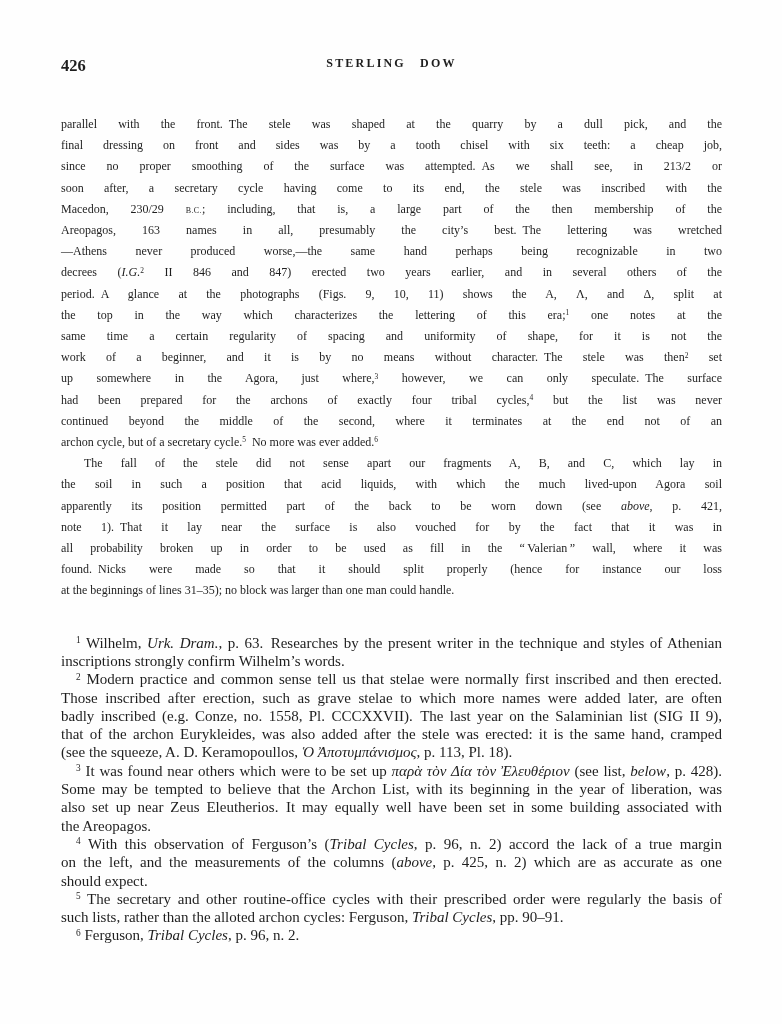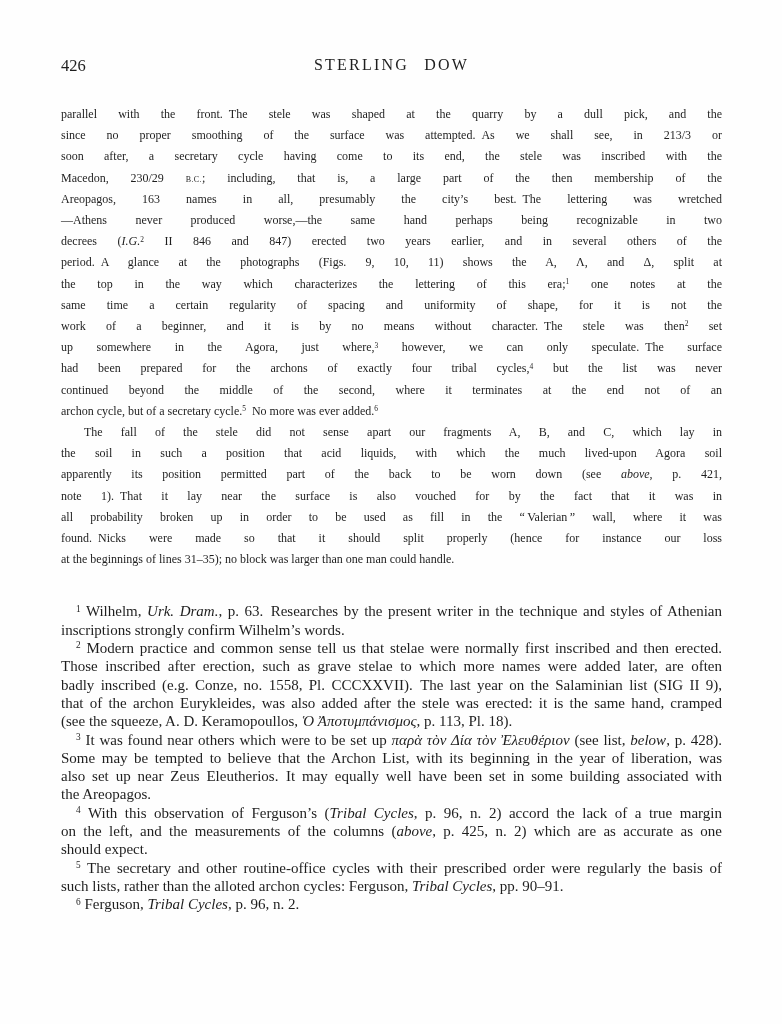--- a/index.html
+++ b/index.html
@@ -14,31 +14,32 @@
     box-sizing: border-box;
     background: #fefefe;
     color: #1e1e1e;
     font-family: "Liberation Serif", "DejaVu Serif", serif;
     padding: 56px 60px 0 61px;
     overflow: hidden;
   }
   .page-header {
     position: relative;
     height: 20px;
-    margin-bottom: 28px;
+    margin-bottom: 38px;
+    font-weight: bold;
   }
   .page-number {
     position: absolute;
     left: 0;
     top: 0;
     font-size: 16.5px;
   }
   .running-title {
     text-align: center;
-    font-size: 16px;
+    font-size: 12px;
     letter-spacing: 2.2px;
     word-spacing: 9px;
   }
   .main-text {
     font-size: 12px;
     line-height: 21.2px;
   }
   .tline {
     text-align: justify;
     text-align-last: justify;
@@ -77,21 +78,22 @@
 <div class="page">
 
   <div class="page-header">
     <span class="page-number">426</span>
     <div class="running-title">STERLING DOW</div>
   </div>
 
   <div class="main-text">
     <div class="paragraph">
         <div class="tline">parallel with the front. The stele was shaped at the quarry by a dull pick, and the</div>
-        <div class="tline">since no proper smoothing of the surface was attempted. As we shall see, in 213/3 or</div>
+        <div class="tline">final dressing on front and sides was by a tooth chisel with six teeth: a cheap job,</div>
+        <div class="tline">since no proper smoothing of the surface was attempted. As we shall see, in 213/2 or</div>
         <div class="tline">soon after, a secretary cycle having come to its end, the stele was inscribed with the</div>
         <div class="tline">Macedon, 230/29 <span class="sc">B.C.</span>; including, that is, a large part of the then membership of the</div>
         <div class="tline">Areopagos, 163 names in all, presumably the city’s best. The lettering was wretched</div>
         <div class="tline">—Athens never produced worse,—the same hand perhaps being recognizable in two</div>
         <div class="tline">decrees (<i>I.G.</i><sup>2</sup> II 846 and 847) erected two years earlier, and in several others of the</div>
         <div class="tline">period. A glance at the photographs (Figs. 9, 10, 11) shows the A, Λ, and Δ, split at</div>
         <div class="tline">the top in the way which characterizes the lettering of this era;<sup>1</sup> one notes at the</div>
         <div class="tline">same time a certain regularity of spacing and uniformity of shape, for it is not the</div>
         <div class="tline">work of a beginner, and it is by no means without character. The stele was then<sup>2</sup> set</div>
         <div class="tline">up somewhere in the Agora, just where,<sup>3</sup> however, we can only speculate. The surface</div>

